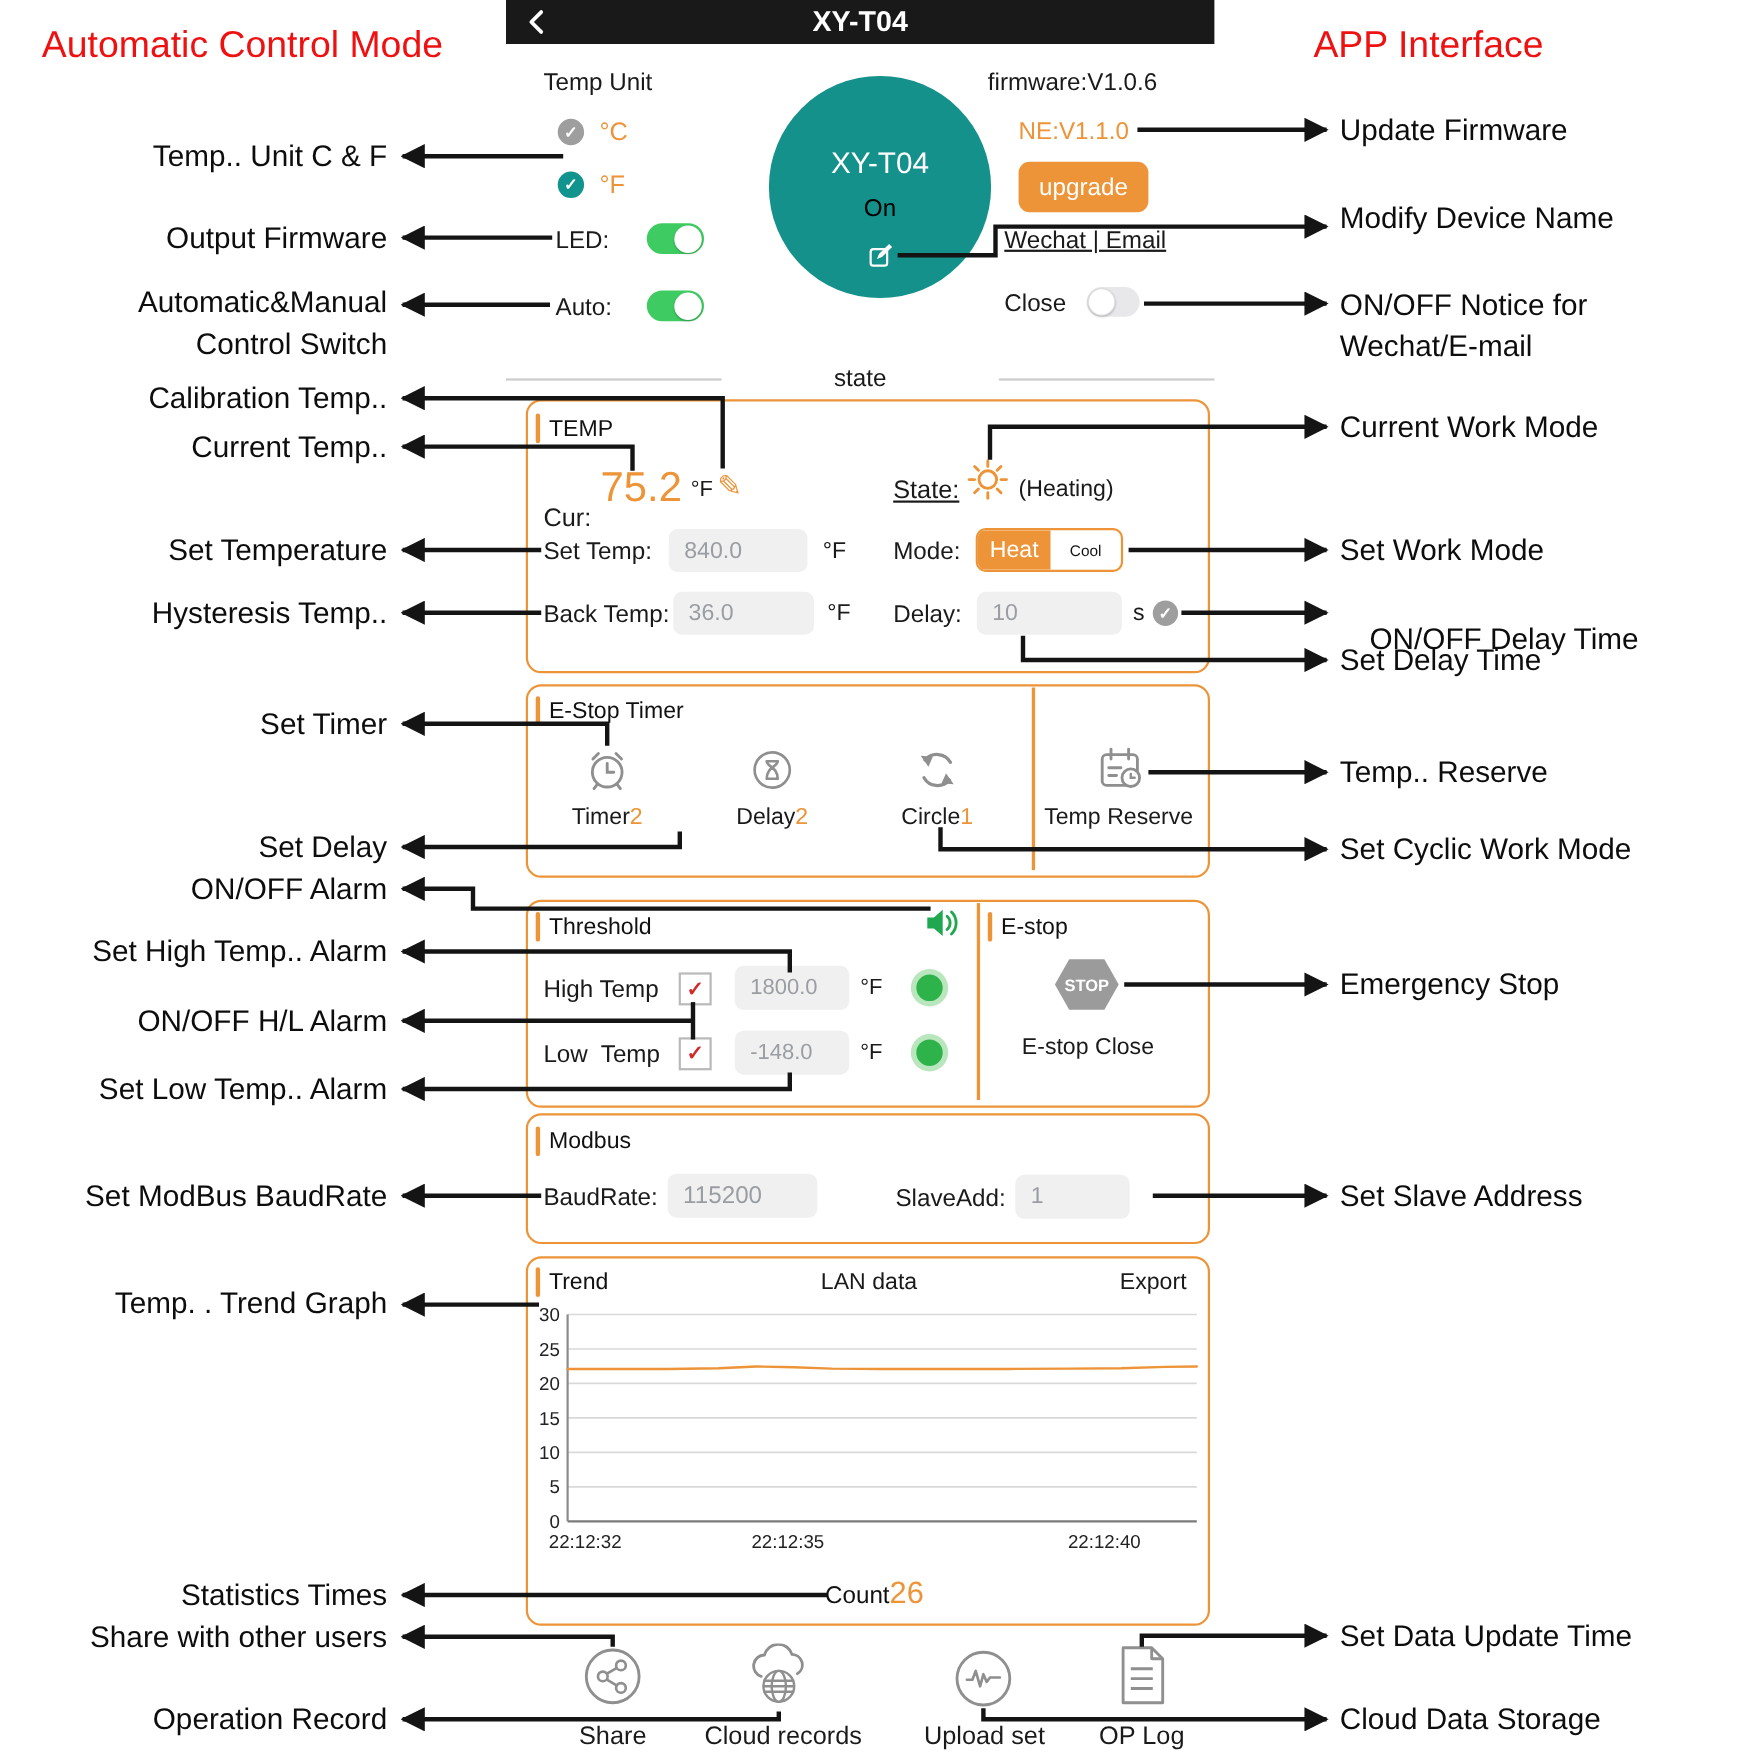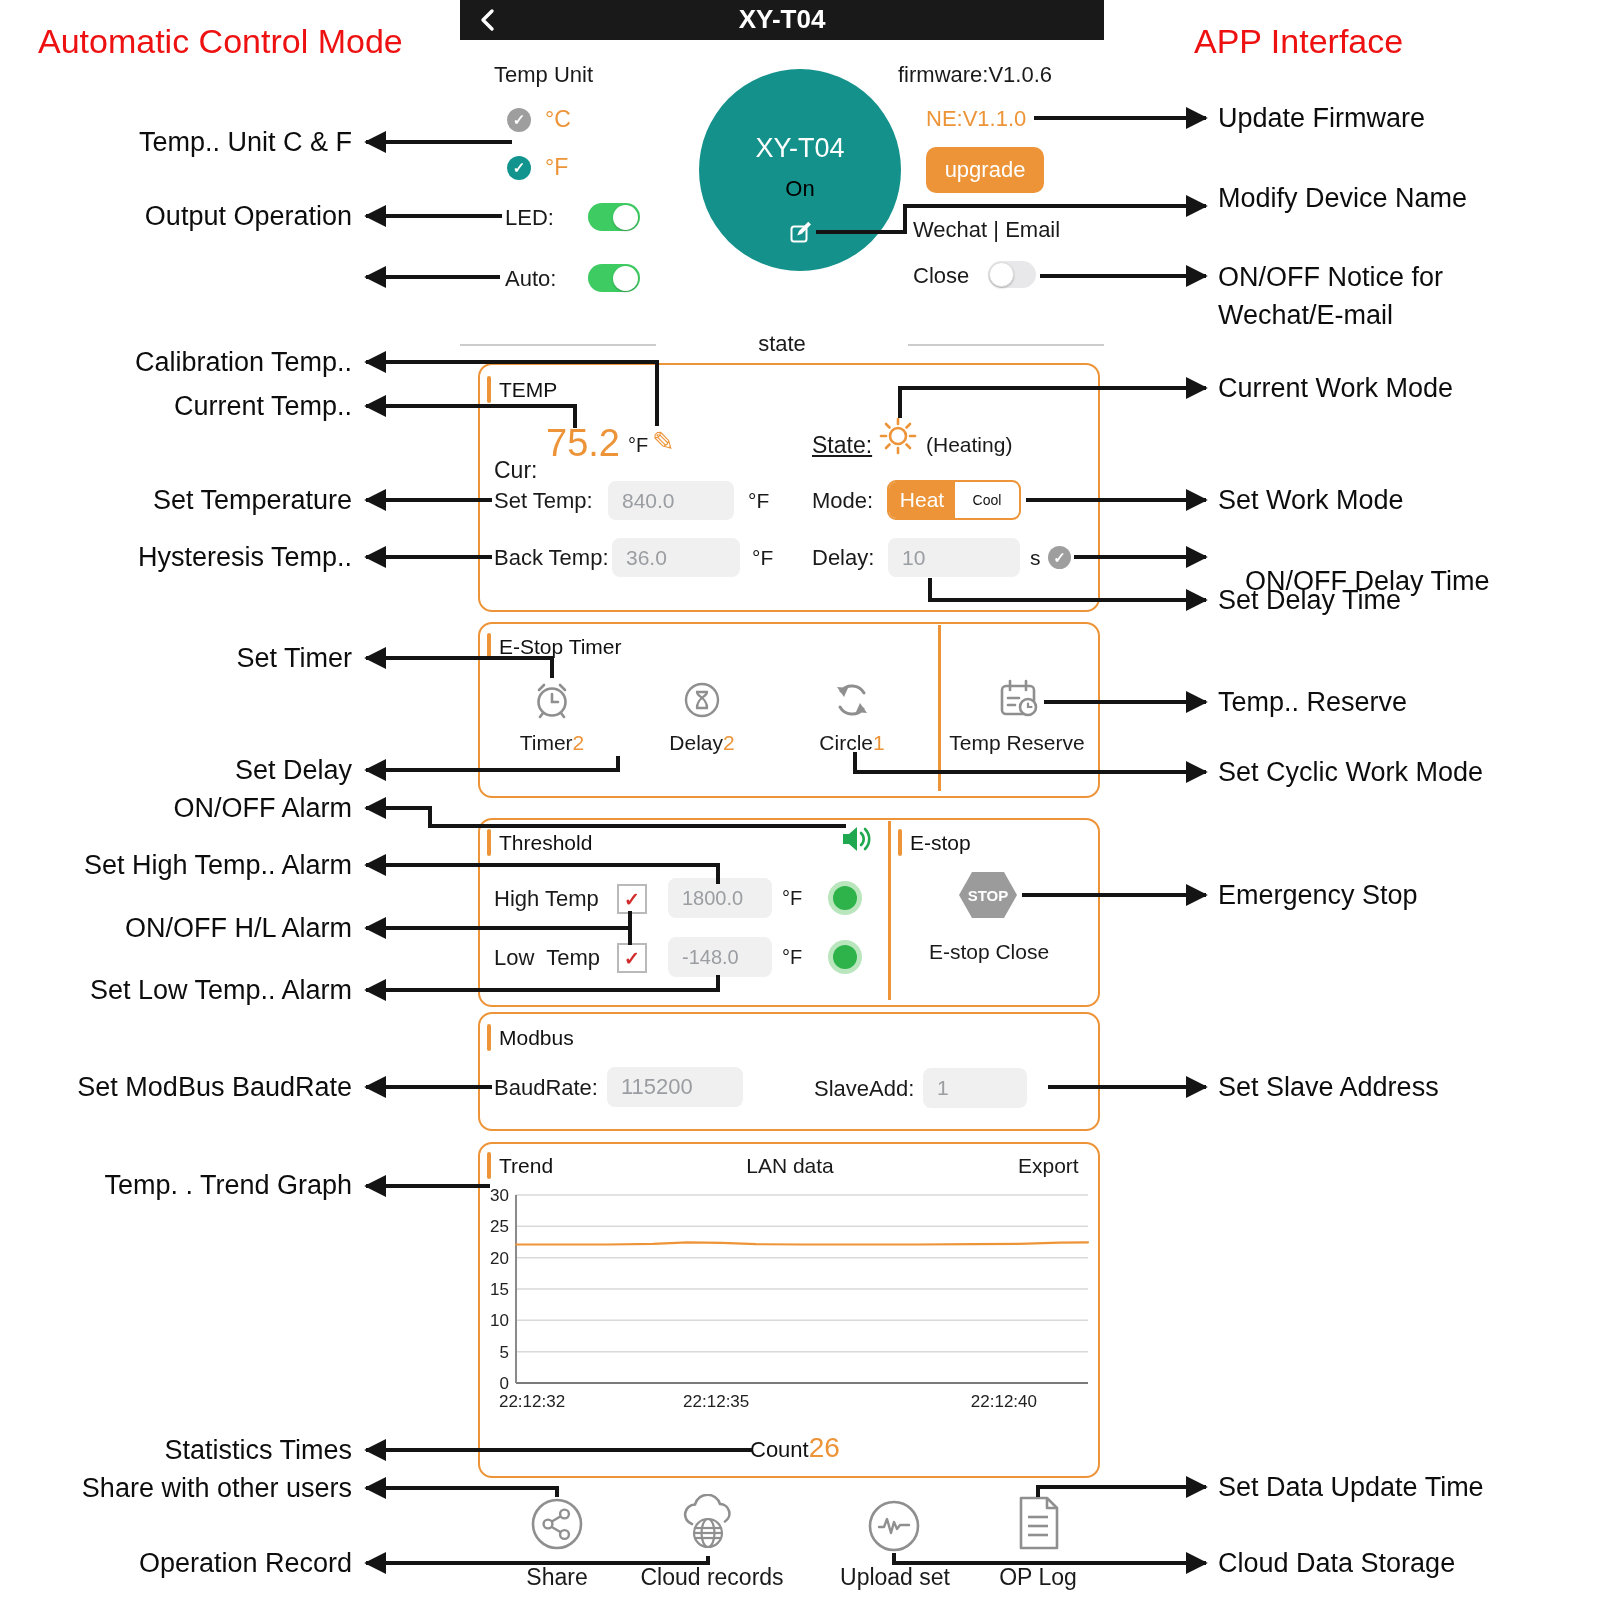--- a/index.html
+++ b/index.html
@@ -107,21 +107,21 @@
   <div class="abs cent" style="left:699px;top:133px;width:202px;font-size:27px;color:#fff;">XY-T04</div>
   <div class="abs cent" style="left:699px;top:176px;width:202px;font-size:22px;color:#000000;">On</div>
   <svg class="abs" style="left:788px;top:219px;" width="26" height="26" viewBox="0 0 26 26">
     <rect x="3.5" y="7.5" width="15" height="15" rx="2.5" stroke="#fff" stroke-width="2" fill="none"></rect>
     <path d="M22,3 L12,13 l-2,5 5,-2 10,-10 z" transform="scale(0.92)" fill="#fff"></path>
   </svg>
 
   <div class="t" style="left:898px;top:62px;">firmware:V1.0.6</div>
   <div class="t" style="left:926px;top:106px;color:#ED9438;">NE:V1.1.0</div>
   <div class="abs cent" style="left:926px;top:147px;width:118px;height:46px;background:#ED9438;border-radius:10px;color:#fff;font-size:22px;line-height:46px;">upgrade</div>
-  <div class="t" style="left:913px;top:217px;">Wechat | Email</div>
+  <div class="t" style="left:913px;top:205px;text-decoration:underline;">Wechat | Email</div>
   <div class="t" style="left:913px;top:263px;">Close</div>
   <div class="track" style="left:988px;top:261px;width:48px;height:27px;background:#e8e8ea;">
     <div class="knob" style="left:1px;top:1px;width:25px;height:25px;border:1px solid #ddd;box-sizing:border-box;"></div>
   </div>
 
   <div class="abs" style="left:460px;top:344px;width:196px;height:2px;background:#ccc;"></div>
   <div class="abs" style="left:908px;top:344px;width:196px;height:2px;background:#ccc;"></div>
   <div class="abs cent" style="left:656px;top:331px;width:252px;font-size:22px;">state</div>
 
   <div class="panel" style="left:478px;top:363px;width:618px;height:245px;"></div>
@@ -322,21 +322,23 @@
         <line x1="14" y1="41" x2="34" y2="41"></line>
     </g>
   </svg>
 
   <div class="abs cent" style="left:497px;top:1564px;width:120px;font-size:23px;">Share</div>
   <div class="abs cent" style="left:619px;top:1564px;width:186px;font-size:23px;">Cloud records</div>
   <div class="abs cent" style="left:802px;top:1564px;width:186px;font-size:23px;">Upload set</div>
   <div class="abs cent" style="left:968px;top:1564px;width:140px;font-size:23px;">OP Log</div>
 
   <div class="lbl r" style="right:1248px;top:125px;">Temp.. Unit C &amp; F</div>
-  <div class="lbl r" style="right:1248px;top:199px;">Output Operation</div>
+  <div class="lbl r" style="right:1248px;top:199px;">Output Firmware</div>
+  <div class="lbl r two" style="right:1248px;top:256px;">Automatic&amp;Manual
+Control Switch</div>
   <div class="lbl r" style="right:1248px;top:345px;">Calibration Temp..</div>
   <div class="lbl r" style="right:1248px;top:389px;">Current Temp..</div>
   <div class="lbl r" style="right:1248px;top:483px;">Set Temperature</div>
   <div class="lbl r" style="right:1248px;top:540px;">Hysteresis Temp..</div>
   <div class="lbl r" style="right:1248px;top:641px;">Set Timer</div>
   <div class="lbl r" style="right:1248px;top:753px;">Set Delay</div>
   <div class="lbl r" style="right:1248px;top:791px;">ON/OFF Alarm</div>
   <div class="lbl r" style="right:1248px;top:848px;">Set High Temp.. Alarm</div>
   <div class="lbl r" style="right:1248px;top:911px;">ON/OFF H/L Alarm</div>
   <div class="lbl r" style="right:1248px;top:973px;">Set Low Temp.. Alarm</div>

